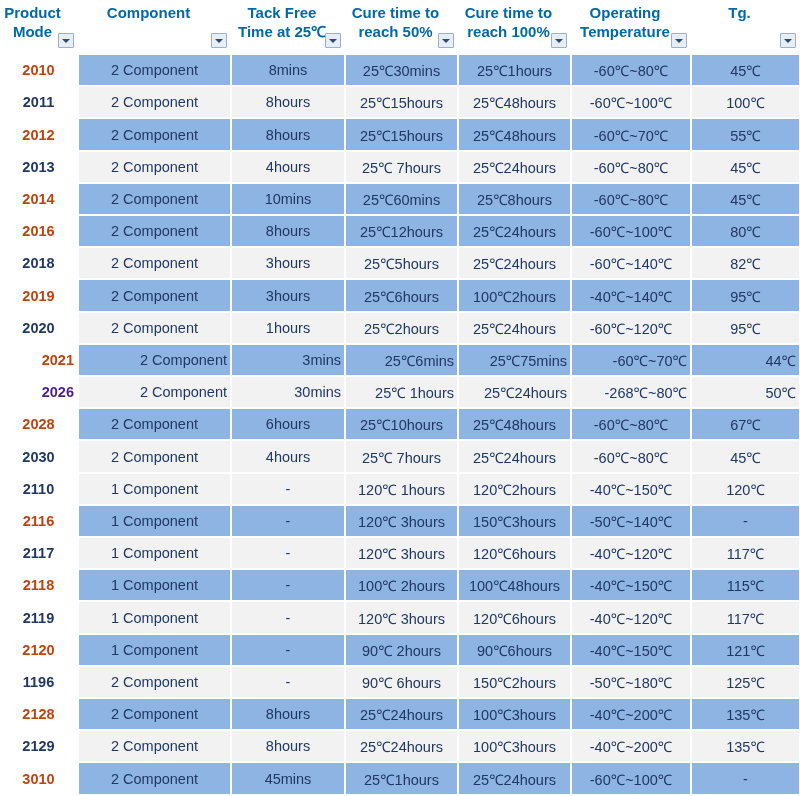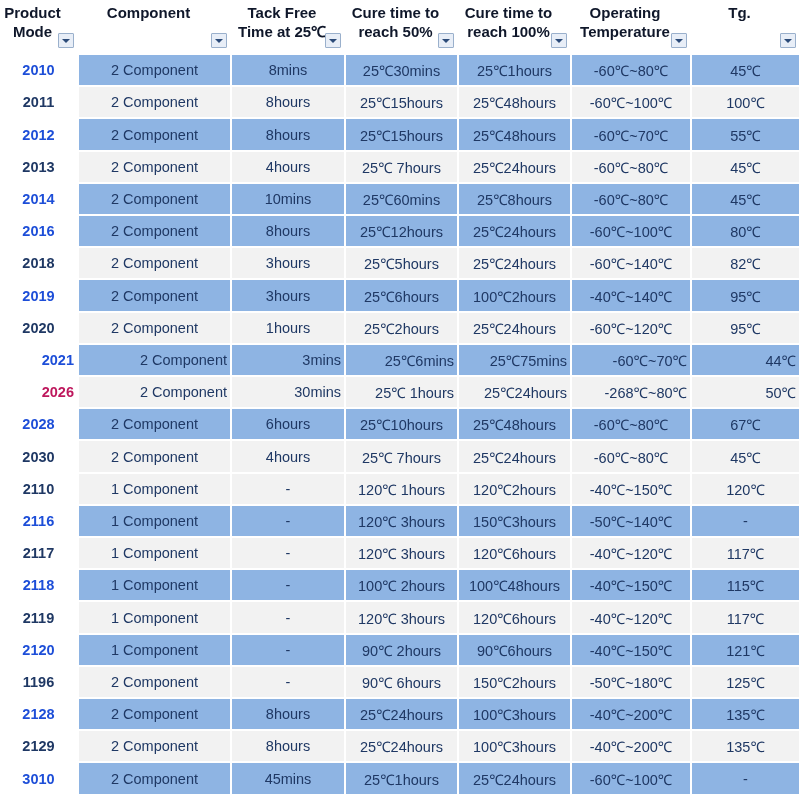--- a/index.html
+++ b/index.html
@@ -22,21 +22,21 @@
   table.spec col.c0 { width: 78px; }
   table.spec col.c1 { width: 153px; }
   table.spec col.c2 { width: 114px; }
   table.spec col.c3 { width: 113px; }
   table.spec col.c4 { width: 113px; }
   table.spec col.c5 { width: 120px; }
   table.spec col.c6 { width: 109px; }
 
   thead th {
     background: #ffffff;
-    color: #0f172a;
+    color: #0369a1;
     font-size: 15px;
     font-weight: bold;
     text-align: center;
     vertical-align: top;
     padding: 3px 2px 2px 2px;
     border-right: 2px solid #ffffff;
     border-bottom: 2px solid #ffffff;
     position: relative;
     height: 48px;
     line-height: 19px;
@@ -78,23 +78,23 @@
     overflow: hidden;
     height: 24px;
   }
   tbody tr.band-blue td { background: #8eb4e3; color: #1f3864; }
   tbody tr.band-light td { background: #f2f2f2; color: #1f3864; }
   tbody tr.band-blue td.first,
   tbody tr.band-light td.first {
     font-weight: bold;
   }
   tbody td.first { background: #ffffff !important; }
-  tbody tr.band-blue td.first { background: #ffffff !important; color: #1d4ed8; }
+  tbody tr.band-blue td.first { background: #ffffff !important; color: #c2410c; }
   tbody td.green { color: #1f6b3a; text-align: right; }
-  tbody td.first.green { color: #be185d; }
+  tbody td.first.green { color: #4c1d95; }
 </style>
 </head>
 <body>
 
 <table class="spec">
   <colgroup>
     <col class="c0">
       <col class="c1">
       <col class="c2">
       <col class="c3">

